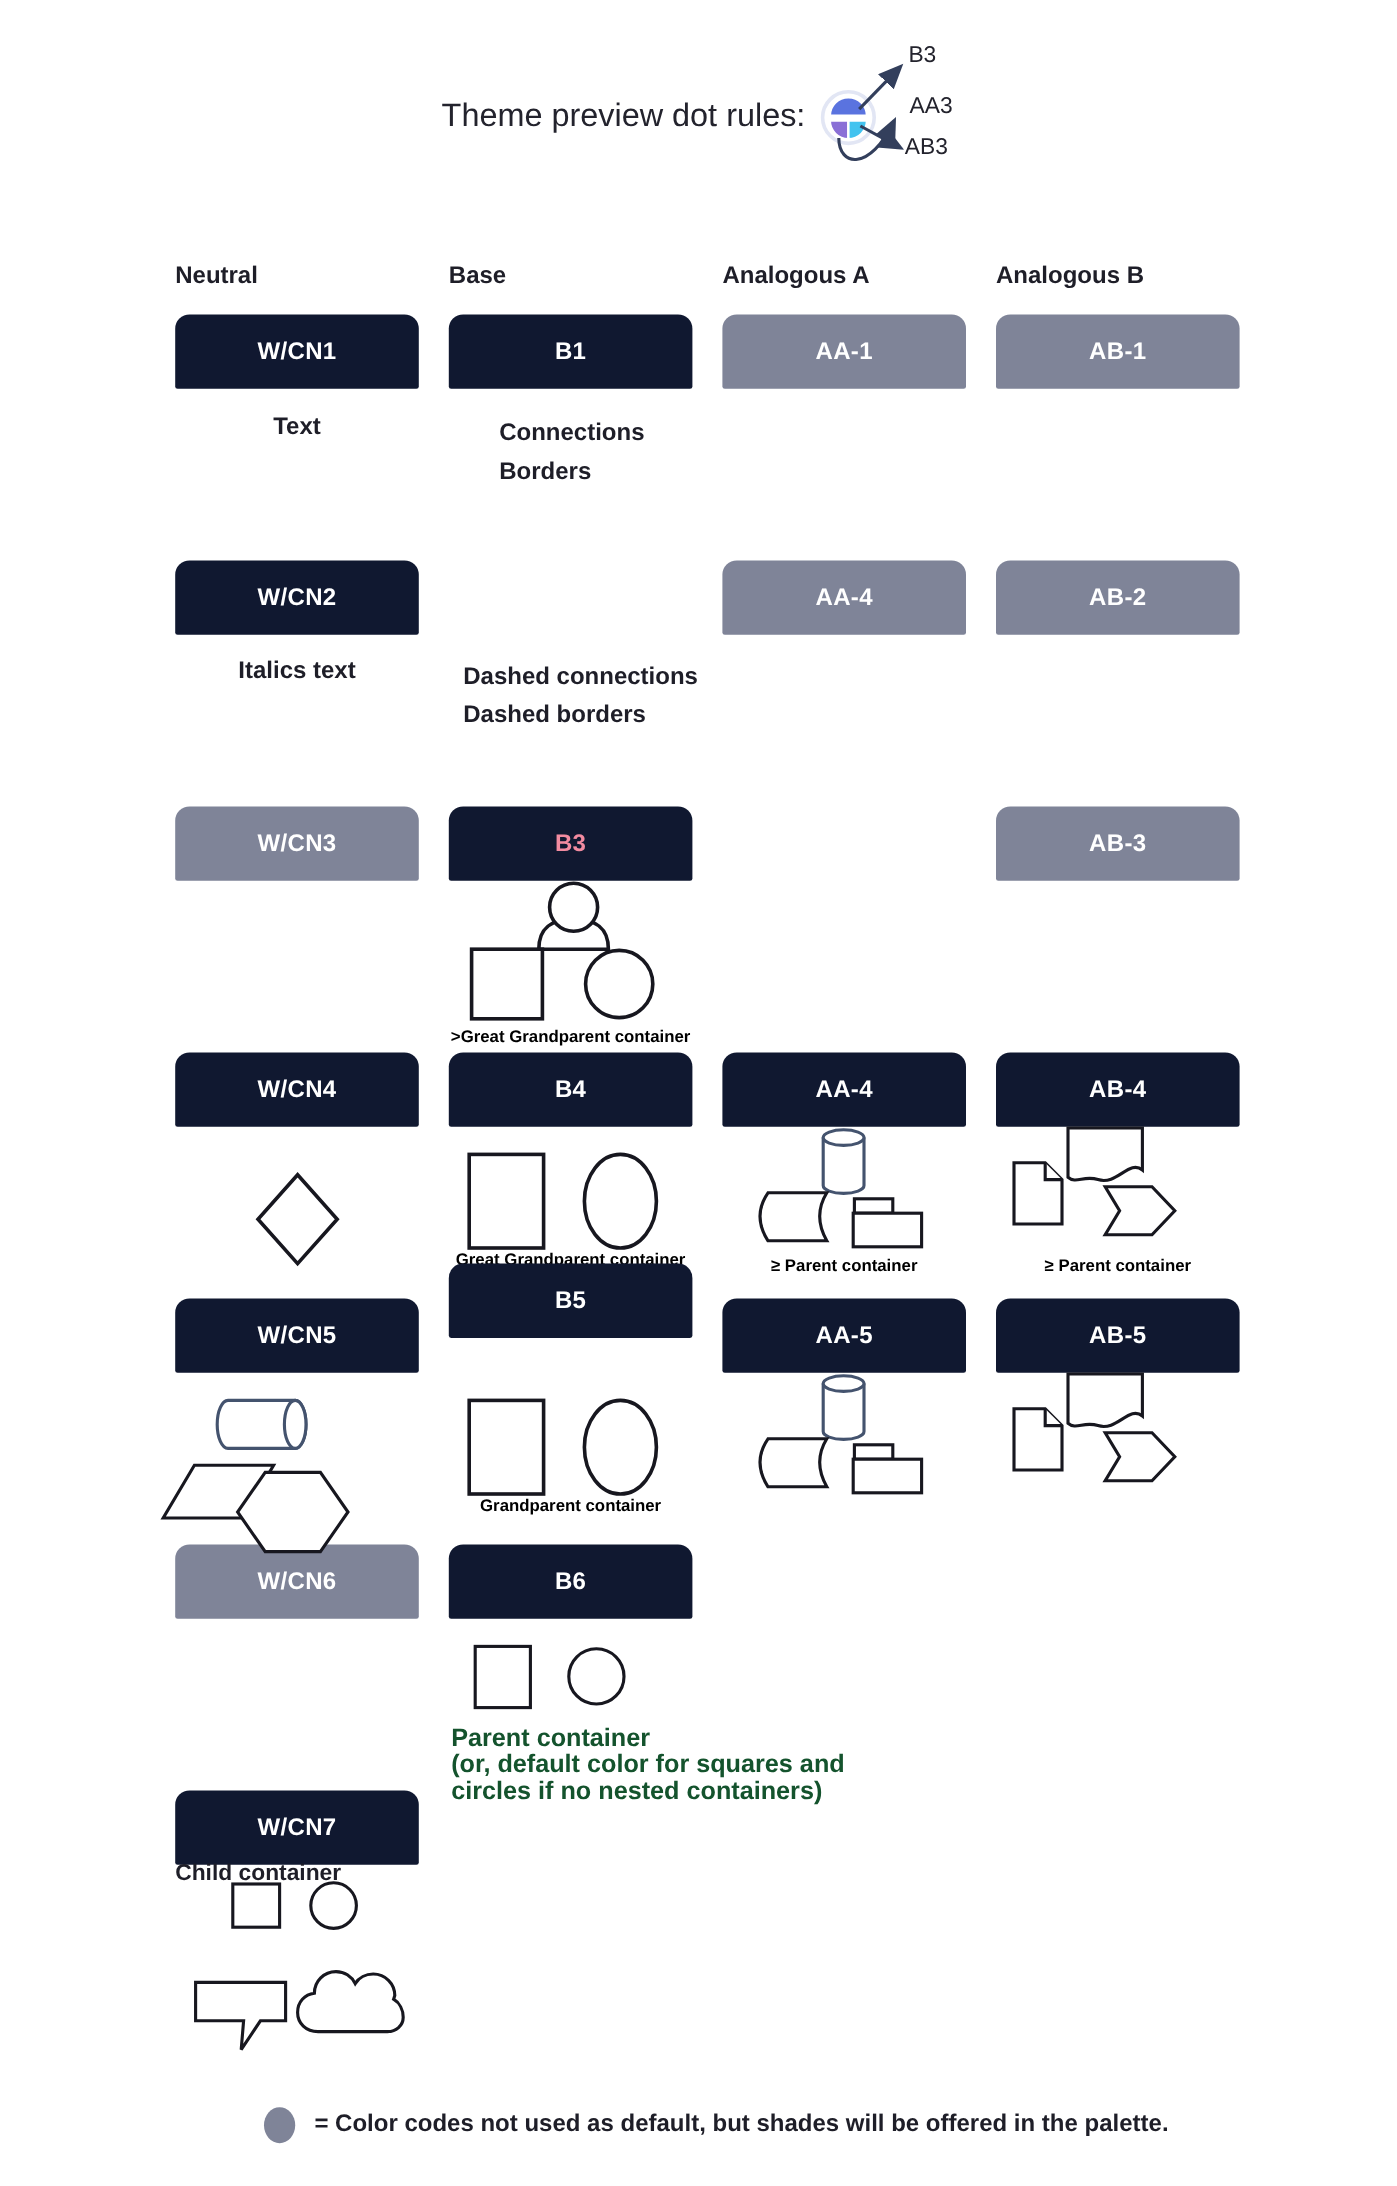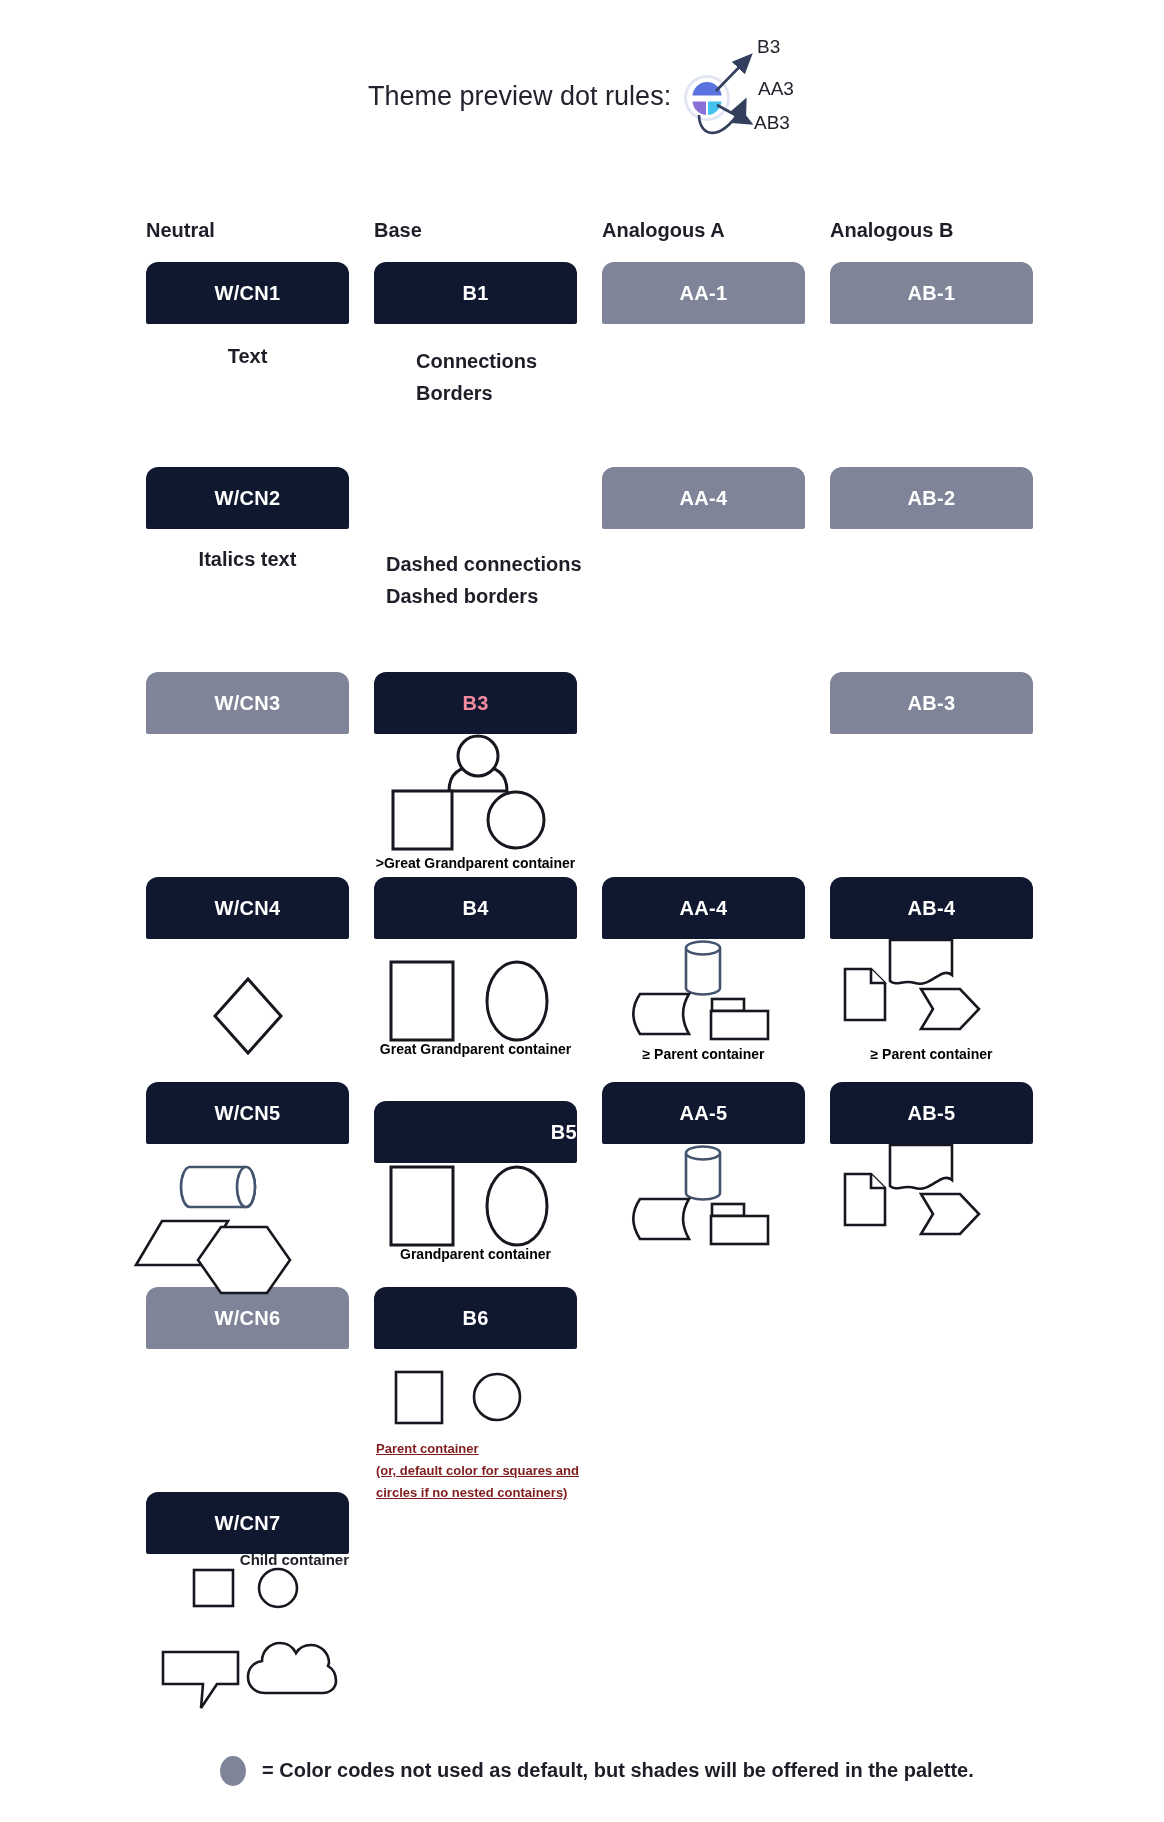--- a/index.html
+++ b/index.html
@@ -13,22 +13,22 @@
        font-size:20px;font-weight:700;color:#ffffff;letter-spacing:.3px;
        border-radius:12px 12px 2px 2px;}
   .btn.dark{background:#101830;}
   .btn.gray{background:#7f8498;}
   .btn.pinktext{color:#f28ba0;}
   .biglbl{font-size:20px;font-weight:700;color:#1e1e28;white-space:nowrap;}
   .biglbl.ctr{width:203px;text-align:center;}
   .stack{line-height:32px;}
   .smalllbl{font-size:14px;font-weight:700;color:#000000;white-space:nowrap;}
   .smalllbl.ctr{text-align:center;}
-  .b6lbl{font-size:13px;font-weight:700;color:#7f1d1d;line-height:22px;white-space:nowrap;text-decoration:underline;}
-  .childlbl{width:203px;text-align:right;font-size:15px;font-weight:700;}
+  .b6lbl{font-size:21px;font-weight:700;color:#14532d;line-height:22px;white-space:nowrap;}
+  .childlbl{width:203px;text-align:left;font-size:19px;font-weight:700;}
   .legendtxt{font-size:20px;font-weight:700;color:#1e1e28;white-space:nowrap;}
   svg.overlay{position:absolute;left:0;top:0;width:1164px;height:1822px;pointer-events:none;}
   .ink{stroke:#17171f;stroke-width:3;fill:#ffffff;}
   .ink25{stroke:#17171f;stroke-width:2.6;fill:#ffffff;}
   .slate{stroke:#44536e;stroke-width:2.6;fill:#ffffff;}
   .arrow{stroke:#333f5c;stroke-width:2.6;fill:none;}
 </style>
 </head>
 <body>
 
@@ -70,21 +70,21 @@
 
   <div class="abs btn dark" style="left:146px;top:877px;">W/CN4</div>
   <div class="abs btn dark" style="left:374px;top:877px;">B4</div>
   <div class="abs btn dark" style="left:602px;top:877px;">AA-4</div>
   <div class="abs btn dark" style="left:830px;top:877px;">AB-4</div>
   <div class="abs smalllbl ctr" style="left:364px;top:1041px;width:223px;">Great Grandparent container</div>
   <div class="abs smalllbl ctr" style="left:602px;top:1046px;width:203px;">≥ Parent container</div>
   <div class="abs smalllbl ctr" style="left:830px;top:1046px;width:203px;">≥ Parent container</div>
 
   <div class="abs btn dark" style="left:146px;top:1082px;">W/CN5</div>
-  <div class="abs btn dark" style="left:374px;top:1101px;text-align:right;">B5</div>
+  <div class="abs btn dark" style="left:374px;top:1053px;">B5</div>
   <div class="abs btn dark" style="left:602px;top:1082px;">AA-5</div>
   <div class="abs btn dark" style="left:830px;top:1082px;">AB-5</div>
   <div class="abs smalllbl ctr" style="left:374px;top:1246px;width:203px;">Grandparent container</div>
 
   <div class="abs btn gray" style="left:146px;top:1287px;">W/CN6</div>
   <div class="abs btn dark" style="left:374px;top:1287px;">B6</div>
   <div class="abs b6lbl" style="left:376px;top:1438px;">
     <div>Parent container</div>
     <div>(or, default color for squares and</div>
     <div>circles if no nested containers)</div>

